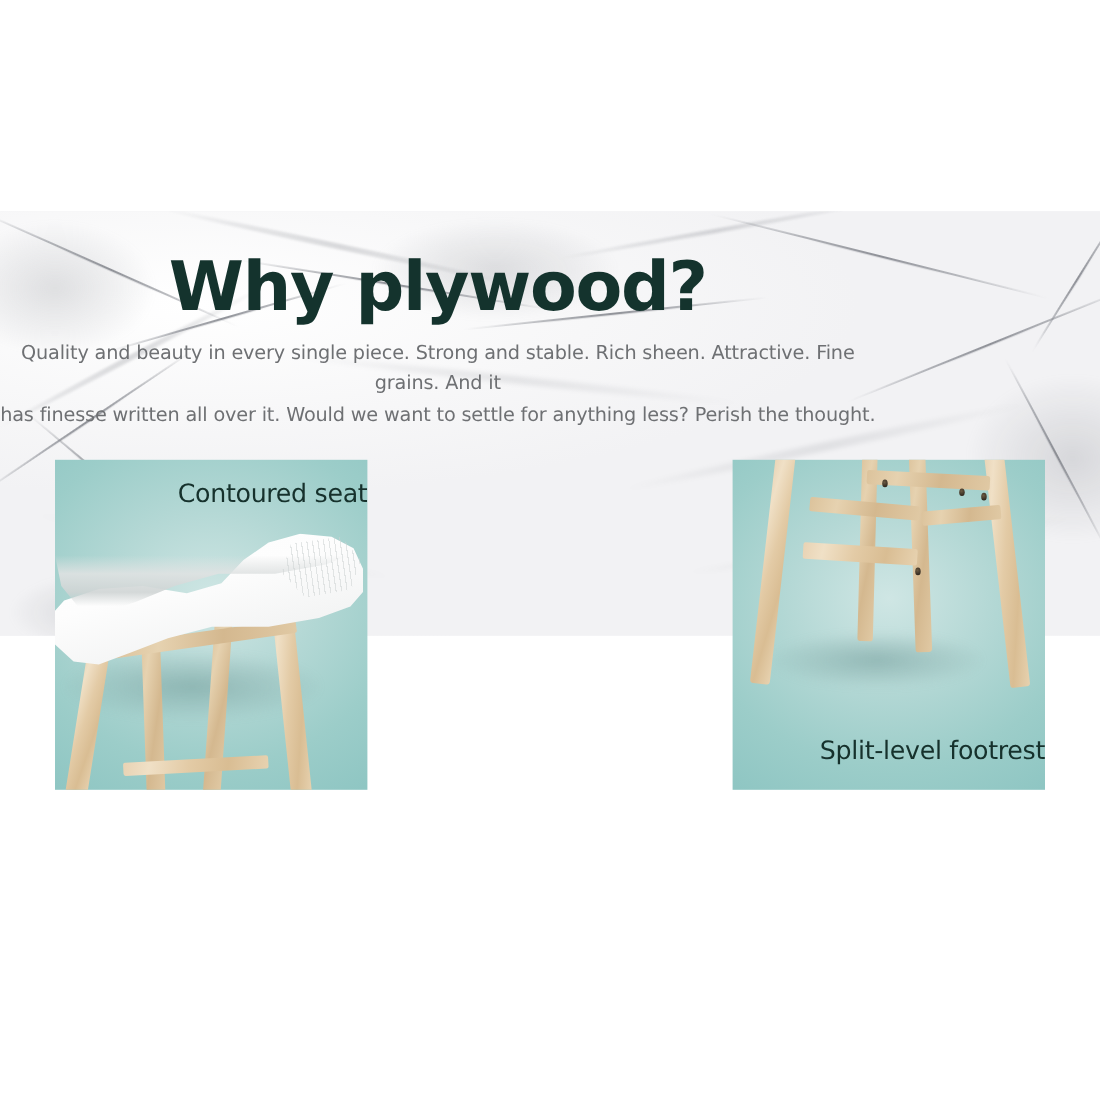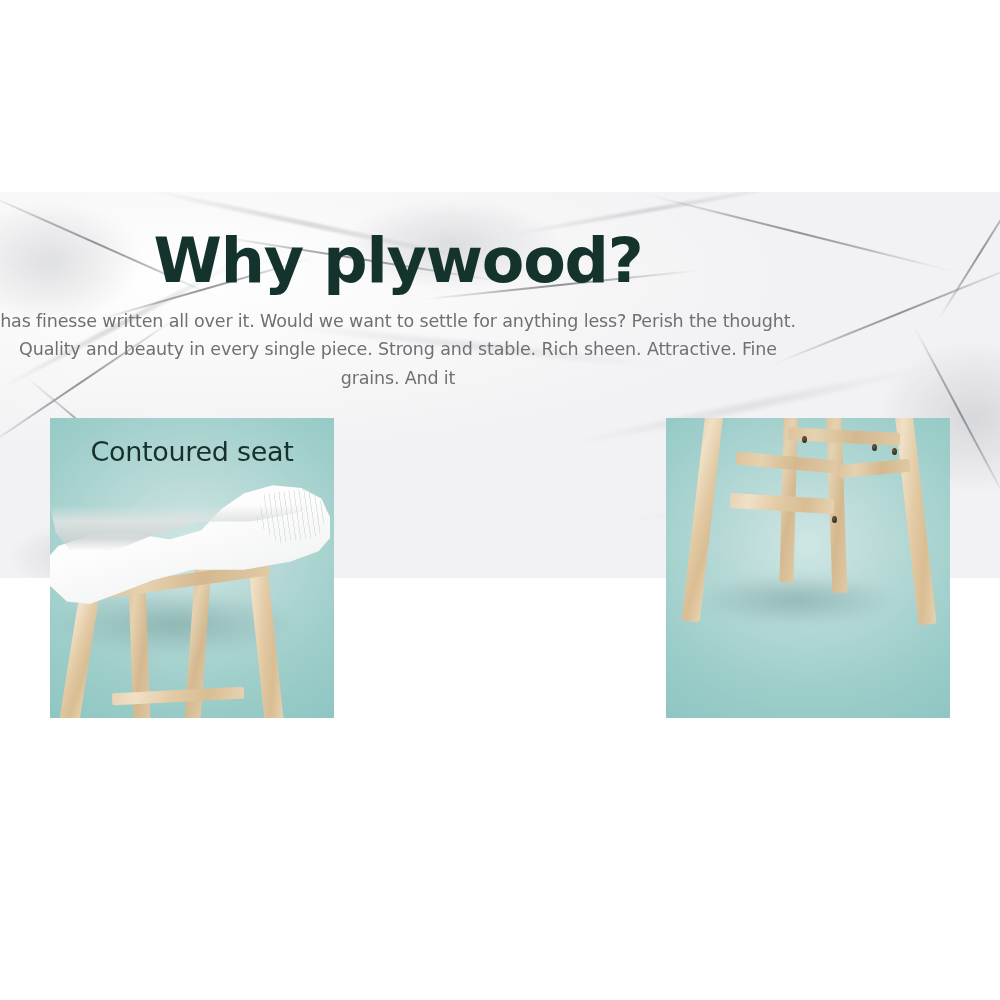--- a/index.html
+++ b/index.html
@@ -81,22 +81,22 @@
   .card{
     position:relative;
     width:284px; height:300px;
     overflow:hidden;
     background:
       radial-gradient(ellipse 85% 70% at 50% 42%, #cfe6e4 0%, #b4d8d5 38%, #9ccdc9 72%, #8fc6c3 100%);
   }
   .card-label{
     position:absolute;
     left:0; width:100%;
-    text-align:center;
-    font-size:27px;
+    text-align:right;
+    font-size:23px;
     font-weight:500;
     color:#16312c;
     letter-spacing:-.3px;
     z-index:9;
     font-family:"DejaVu Sans", sans-serif;
   }
   .card-label.top{ top:18px; }
   .card-label.bottom{ bottom:22px; }
 
   
@@ -289,22 +289,22 @@
 
   <div class="smudge" style="left:-40px; top:10px; width:180px; height:120px;"></div>
   <div class="smudge" style="left:880px; top:150px; width:190px; height:150px;"></div>
   <div class="smudge" style="left:340px; top:8px; width:220px; height:90px;"></div>
   <div class="smudge" style="left:10px; top:330px; width:160px; height:70px;"></div>
 </div>
 
 <div class="header-block">
   <h1 class="page-title">Why plywood?</h1>
   <p class="subtitle">
+    <span class="line">Quality and beauty in every single piece. Strong and stable. Rich sheen. Attractive. Fine grains. And it</span>
     <span class="line">has finesse written all over it. Would we want to settle for anything less? Perish the thought.</span>
-    <span class="line">Quality and beauty in every single piece. Strong and stable. Rich sheen. Attractive. Fine grains. And it</span>
   </p>
 </div>
 
 <div class="cards">
 
   <div class="card">
     <div class="card-label top">Contoured seat</div>
     <div class="shadow-blob" style="left:10px; top:176px; width:230px; height:60px;"></div>
 
     <div class="wood c1-leg-l"></div>
@@ -313,20 +313,21 @@
     <div class="wood c1-leg-r"></div>
     <div class="wood dark c1-brace"></div>
     <div class="wood c1-rail"></div>
 
     <div class="seat-white c1-seat"></div>
     <div class="c1-seat-edge"></div>
     <div class="c1-seat-ridge"></div>
   </div>
 
   <div class="card">
+    <div class="card-label bottom">Split-level footrest</div>
     <div class="shadow-blob c2-shadow"></div>
 
     <div class="wood c2-leg-fl"></div>
     <div class="wood dark c2-leg-bl"></div>
     <div class="wood dark c2-leg-br"></div>
     <div class="wood c2-leg-fr"></div>
 
     <div class="wood dark c2-bar-high"></div>
     <div class="wood dark c2-bar-mid"></div>
     <div class="wood dark c2-bar-midr"></div>

